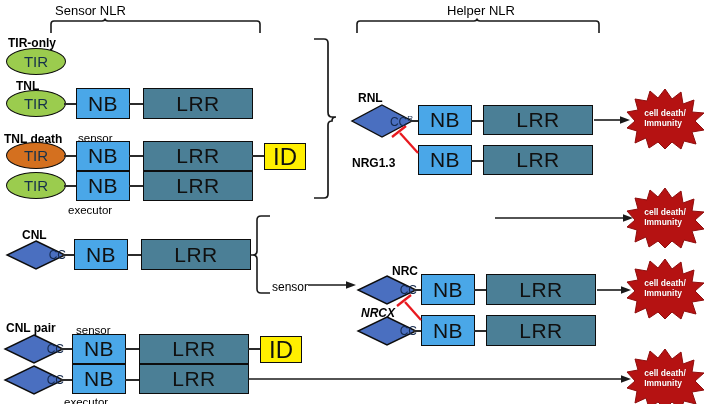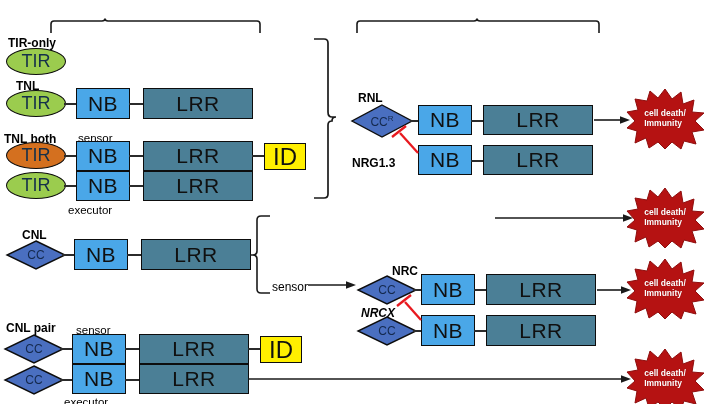--- a/index.html
+++ b/index.html
@@ -22,26 +22,26 @@
     color:#101010;font-size:21px;letter-spacing:.5px;
   }
   .id-box{
     background:#ffef00;border:1.5px solid #0d0d0d;
     display:flex;align-items:center;justify-content:center;
     color:#101010;font-size:24px;
   }
   .tir{
     border:1.5px solid #0d0d0d;border-radius:50%;
     display:flex;align-items:center;justify-content:center;
-    color:#15304a;font-size:18px;
+    color:#15304a;font-size:15px;
   }
   .tir.green{background:#9bcc4e;}
   .tir.orange{background:#d4701f;}
 
-  .cc-wrap{display:flex;align-items:center;justify-content:center;}
+  .cc-wrap{display:flex;align-items:center;justify-content:flex-end;}
   .cc-wrap svg{position:absolute;left:0;top:0;}
   .cc-lbl{
     position:relative;z-index:2;color:#14294d;font-size:12px;
     line-height:1;pointer-events:none;
   }
   .cc-lbl sup{font-size:8px;vertical-align:super;}
 
   
   .lbl{color:#000;font-size:12px;line-height:1.15;white-space:nowrap;}
   .lbl.b{font-weight:bold;}
@@ -59,24 +59,30 @@
     text-align:left;line-height:1.12;font-weight:bold;
     text-shadow:0 0 1px #8b0000;pointer-events:none;
   }
   svg{display:block;overflow:visible;}
 </style>
 </head>
 <body>
 
 <div id="stage">
 
+  <div style="left:55px;top:1px;">
+    <span class="lbl hdr">Sensor NLR</span>
+  </div>
   <svg style="left:50px;top:18px;" width="215" height="16">
     <path d="M1,15 L1,6 Q1,3 4,3 L52,3 Q55,3 55,0.5 Q55,3 58,3 L207,3 Q210,3 210,6 L210,15" fill="none" stroke="#1a1a1a" stroke-width="1.6"></path>
   </svg>
 
+  <div style="left:447px;top:1px;">
+    <span class="lbl hdr">Helper NLR</span>
+  </div>
   <svg style="left:356px;top:18px;" width="248" height="16">
     <path d="M1,15 L1,6 Q1,3 4,3 L118,3 Q121,3 121,0.5 Q121,3 124,3 L240,3 Q243,3 243,6 L243,15" fill="none" stroke="#1a1a1a" stroke-width="1.6"></path>
   </svg>
 
   <div style="left:8px;top:33px;">
     <span class="lbl b">TIR-only</span>
   </div>
   <div class="tir green" style="left:6px;top:48px;width:60px;height:27px;">
     <span>TIR</span>
   </div>
@@ -90,21 +96,21 @@
   <div class="hline" style="left:64px;top:103px;width:14px;"></div>
   <div class="nb" style="left:76px;top:88px;width:54px;height:31px;">
     <span>NB</span>
   </div>
   <div class="hline" style="left:129px;top:103px;width:16px;"></div>
   <div class="lrr" style="left:143px;top:88px;width:110px;height:31px;">
     <span>LRR</span>
   </div>
 
   <div style="left:4px;top:129px;">
-    <span class="lbl b">TNL both</span>
+    <span class="lbl b">TNL death</span>
   </div>
   <div style="left:78px;top:128px;">
     <span class="lbl sm">sensor</span>
   </div>
 
   <div class="tir orange" style="left:6px;top:142px;width:60px;height:27px;">
     <span>TIR</span>
   </div>
   <div class="hline" style="left:64px;top:155px;width:14px;"></div>
   <div class="nb" style="left:76px;top:141px;width:54px;height:30px;">

